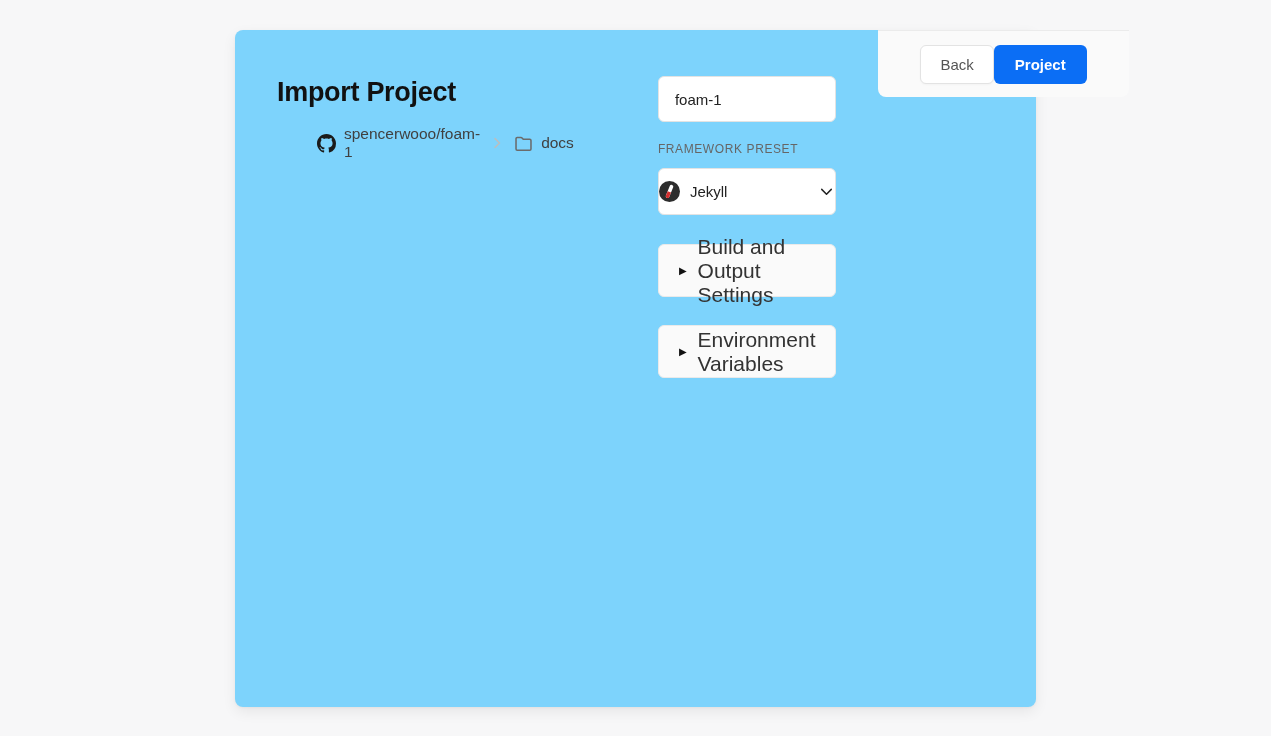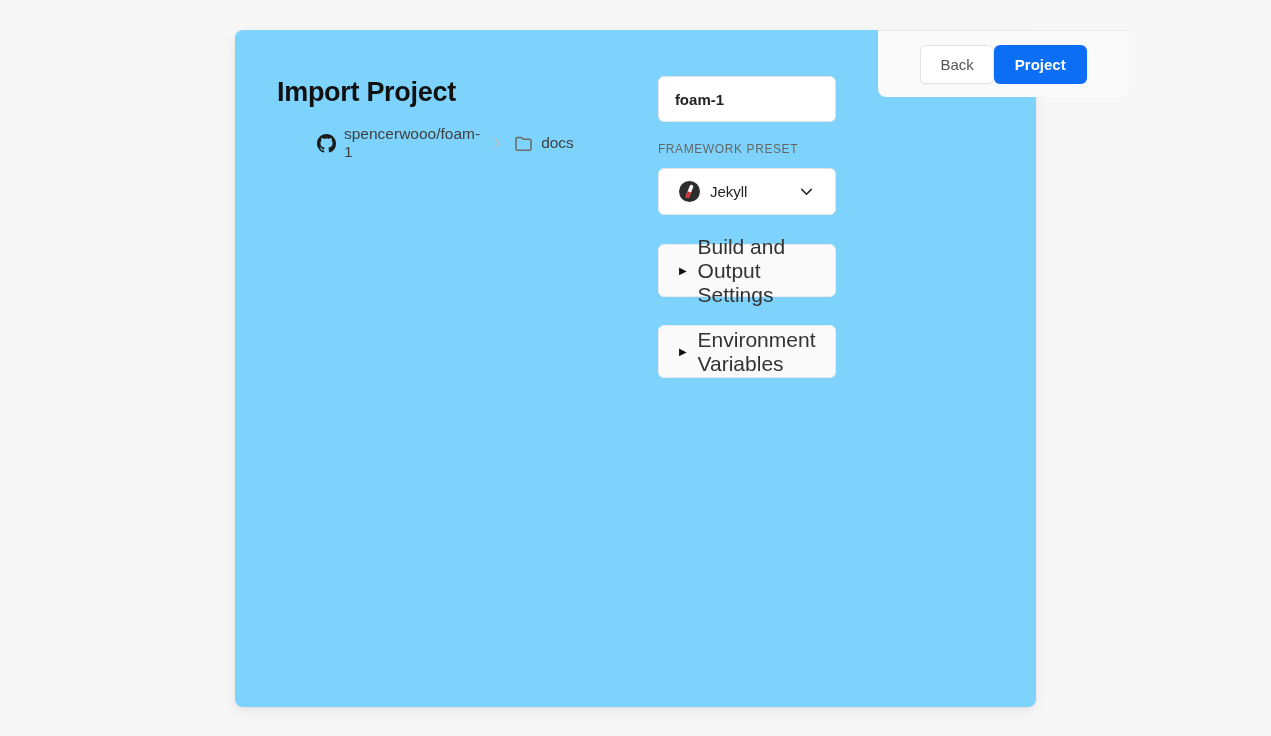--- a/index.html
+++ b/index.html
@@ -51,29 +51,28 @@
     width: 100%;
     height: 46px;
     border: 1px solid #e3e3e3;
     border-radius: 6px;
     padding: 0 16px;
     font-size: 15px;
     color: #222222;
     font-family: inherit;
     background: #ffffff;
     outline: none;
-    font-weight: bold;
   }
   .field-group + .field-group { margin-top: 20px; }
   .select-box {
     width: 100%;
     height: 47px;
     border: 1px solid #e3e3e3;
     border-radius: 6px;
-    padding: 0 20px;
+    padding: 0 0;
     background: #ffffff;
     display: flex;
     align-items: center;
     gap: 10px;
     cursor: pointer;
   }
   .select-value { font-size: 15px; color: #222222; flex: 1; text-align: left; }
   .accordion {
     margin-top: 28px;
     width: 100%;

